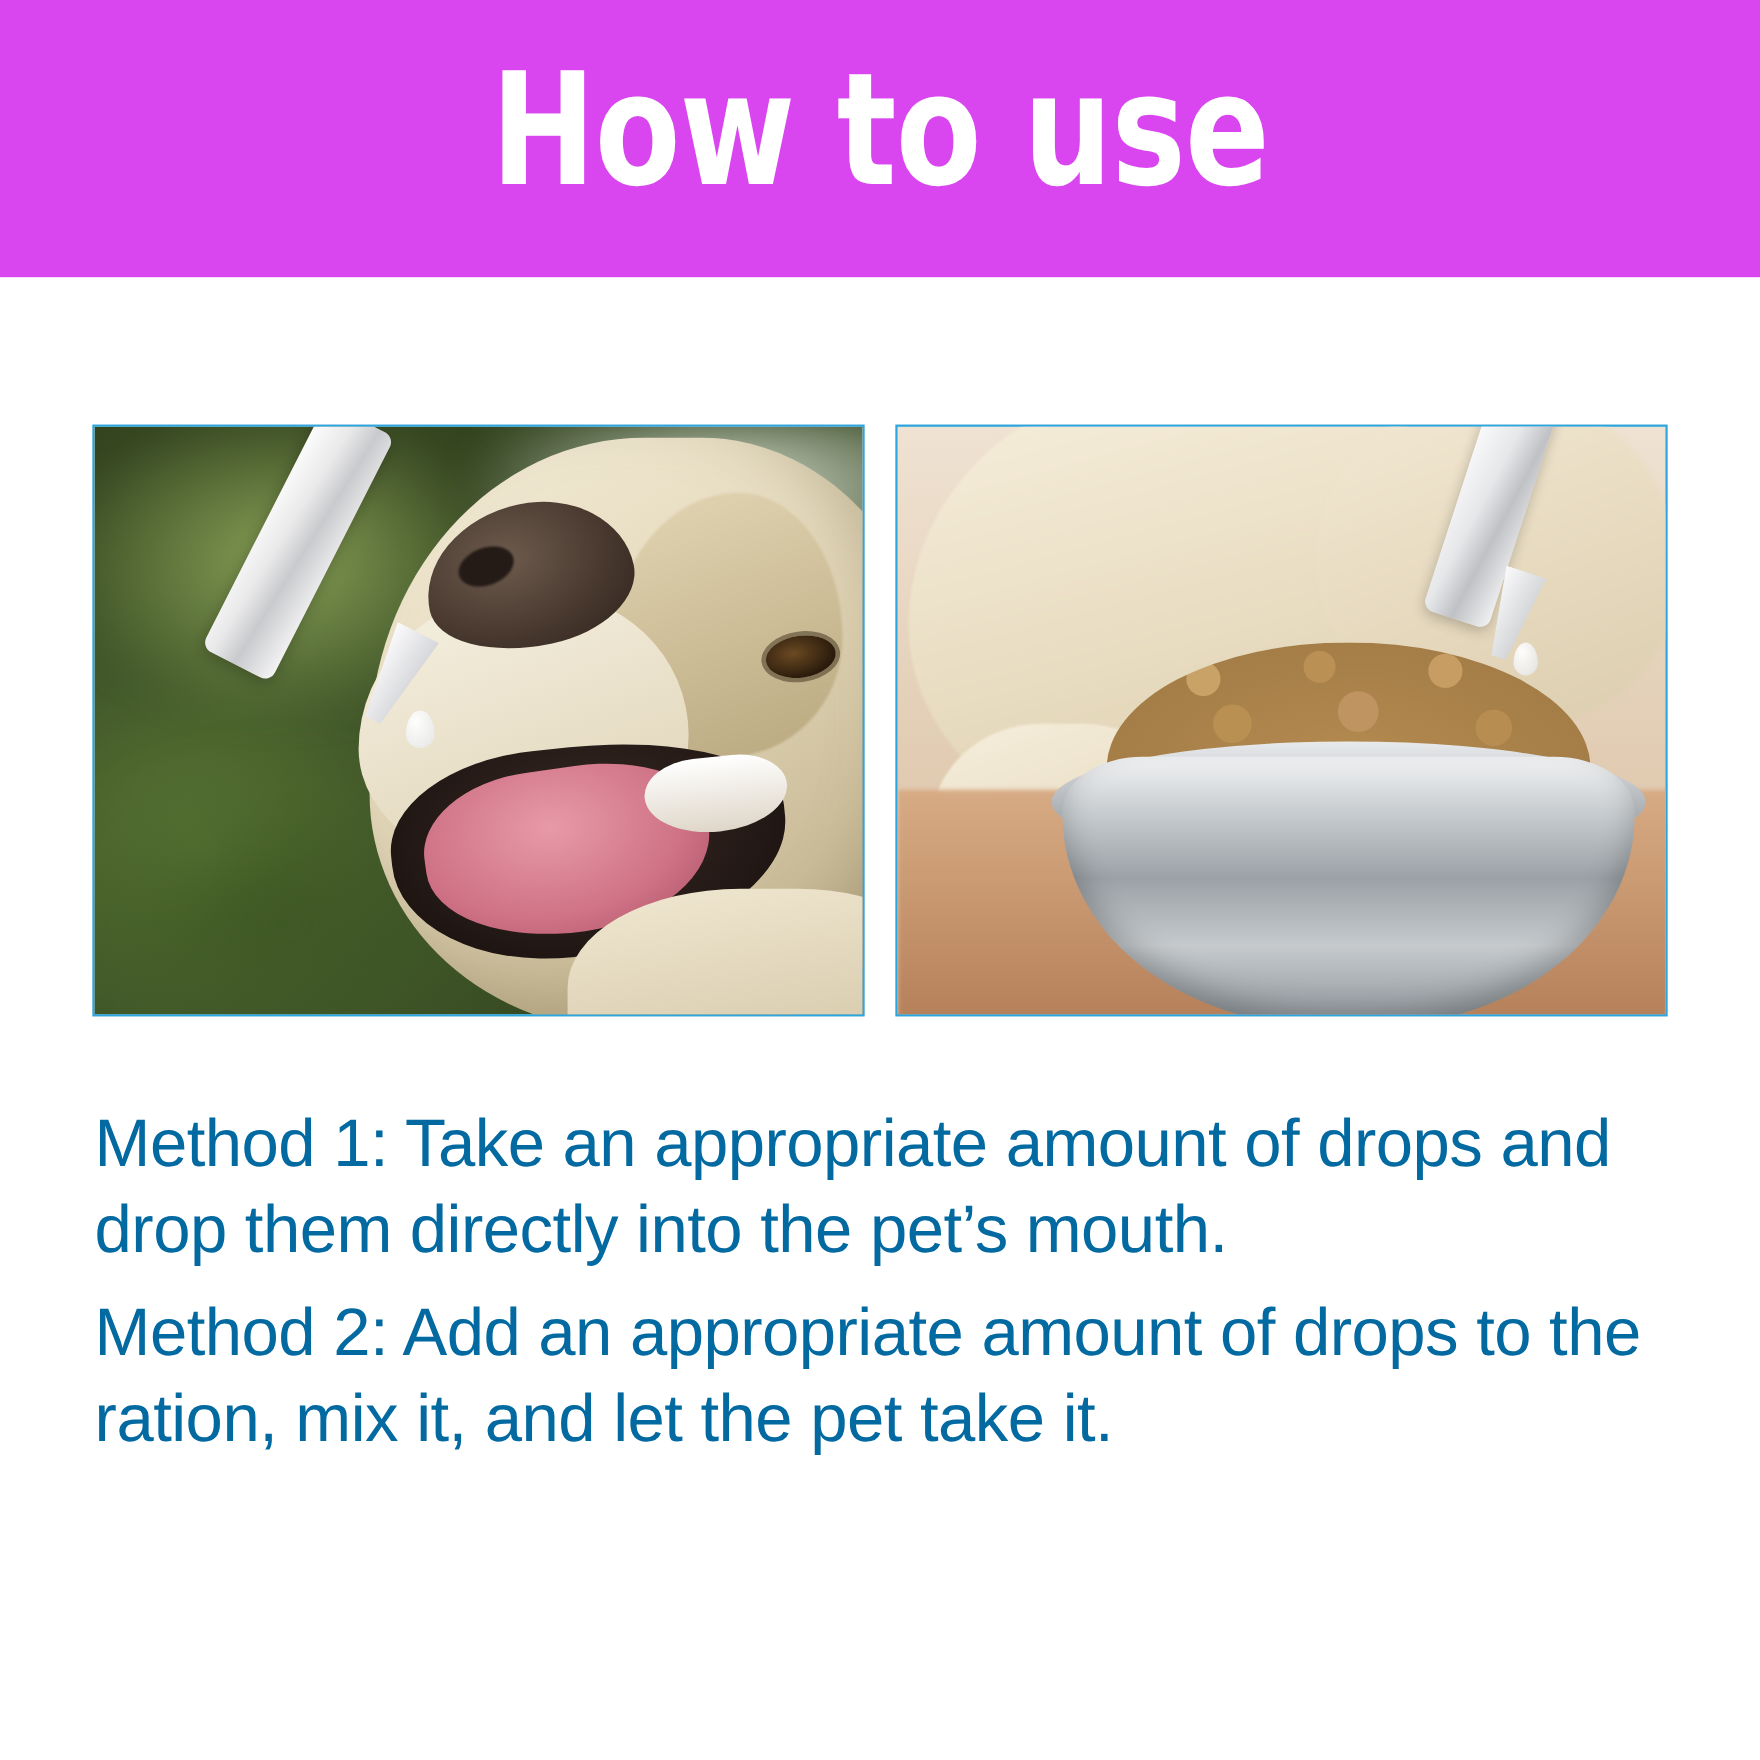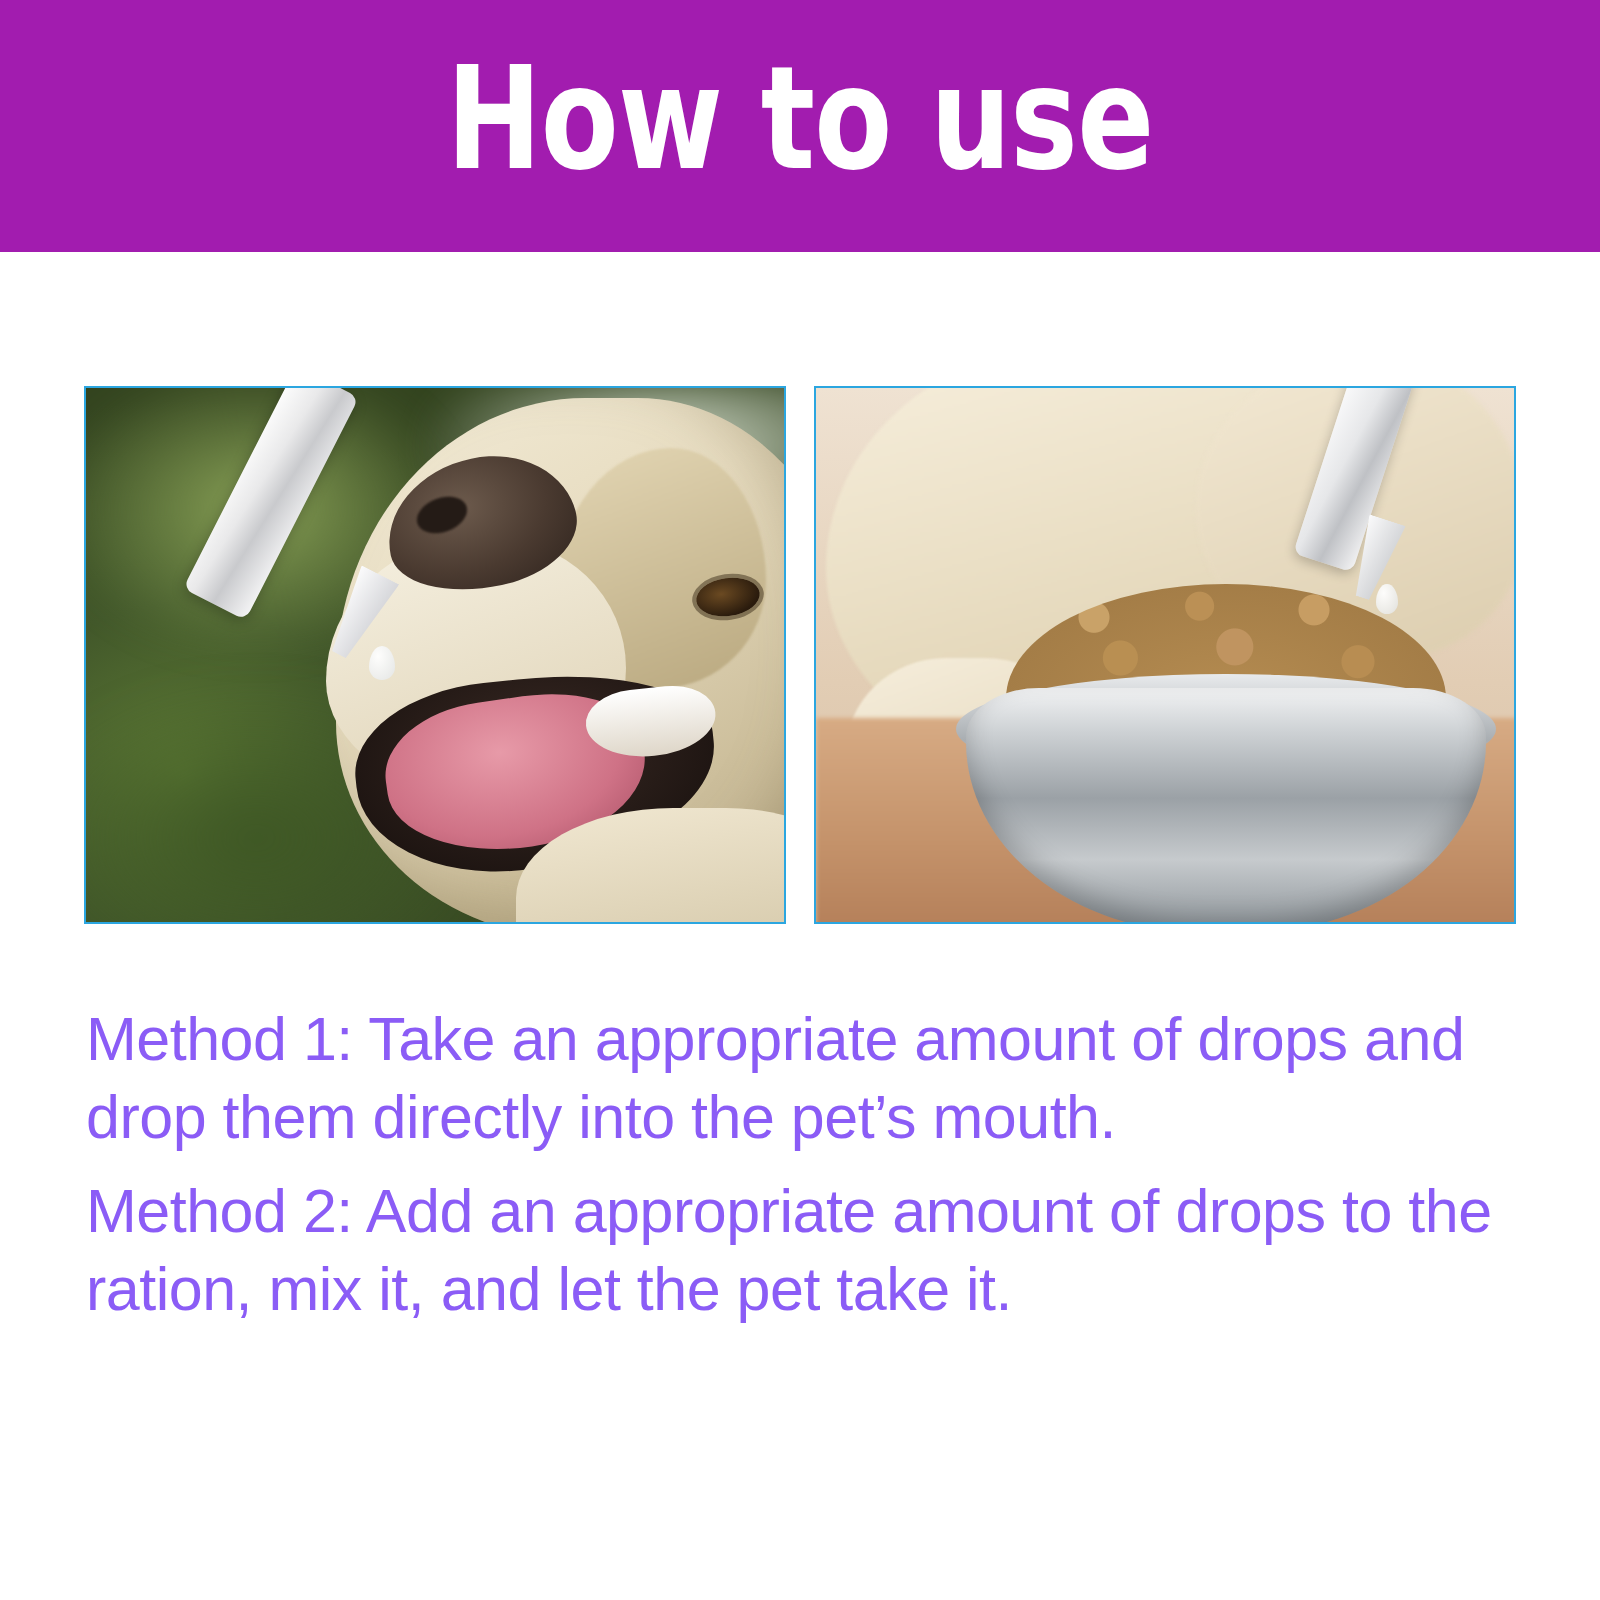--- a/index.html
+++ b/index.html
@@ -18,21 +18,21 @@
     background: #ffffff;
   }
 
   
   .header-banner {
     position: absolute;
     top: 0;
     left: 0;
     width: 1600px;
     height: 252px;
-    background: #a21caf;
+    background: #d946ef;
     display: flex;
     align-items: center;
     justify-content: center;
   }
   .header-title {
     color: #ffffff;
     font-family: "DejaVu Sans", sans-serif;
     font-weight: bold;
     font-size: 142px;
     line-height: 1;
@@ -236,21 +236,21 @@
     background: radial-gradient(ellipse at 35% 30%, rgba(255,255,255,.95), rgba(225,230,235,.7));
     border-radius: 50% 50% 50% 50% / 62% 62% 38% 38%;
   }
 
   
   .body-text {
     position: absolute;
     top: 1000px;
     left: 86px;
     width: 1440px;
-    color: #8b5cf6;
+    color: #0369a1;
     font-family: "Liberation Sans", sans-serif;
     font-size: 61px;
     line-height: 1.28;
     letter-spacing: -0.5px;
   }
   .body-text p { margin: 0; }
   .body-text p + p { margin-top: 16px; }
 </style>
 </head>
 <body>

